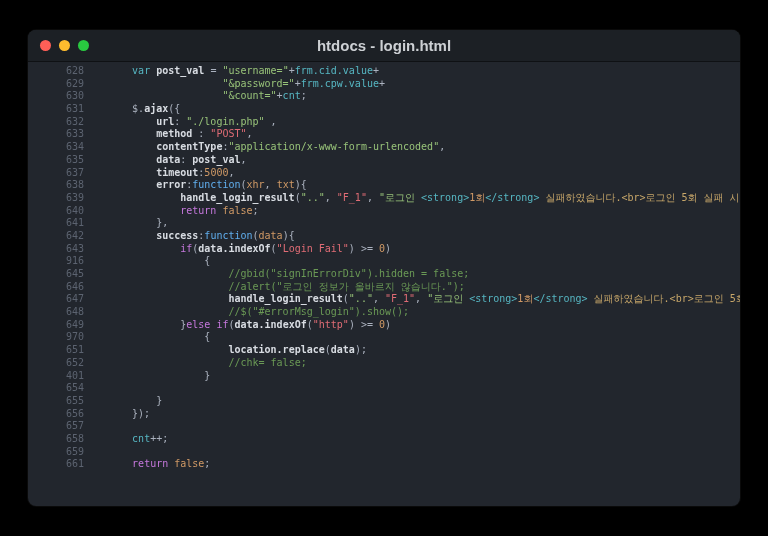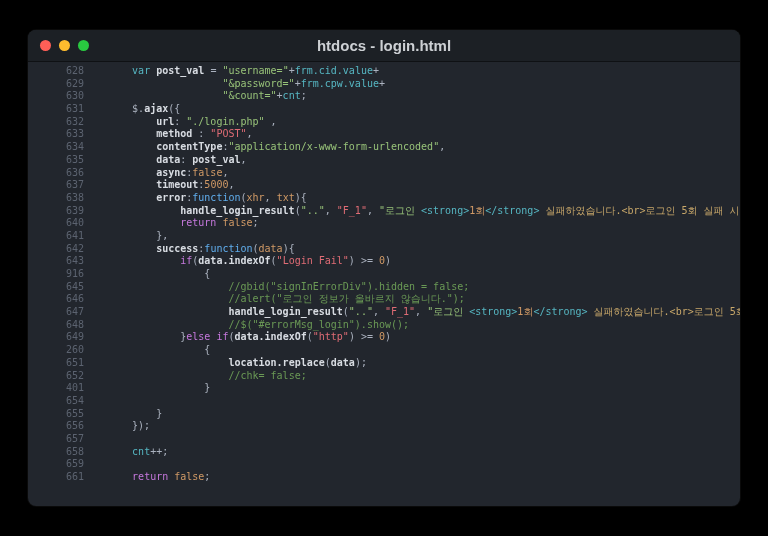--- a/index.html
+++ b/index.html
@@ -67,35 +67,34 @@
   </div>
   <div class="code-area">
       <div class="code-line"><span class="line-number">628</span><span class="line-code"><span class="tk-d">    </span><span class="tk-t">var </span><span class="tk-w">post_val</span><span class="tk-d"> = </span><span class="tk-s">"username="</span><span class="tk-d">+</span><span class="tk-t">frm.cid.value</span><span class="tk-d">+</span></span></div>
       <div class="code-line"><span class="line-number">629</span><span class="line-code"><span class="tk-d">                   </span><span class="tk-s">"&amp;password="</span><span class="tk-d">+</span><span class="tk-t">frm.cpw.value</span><span class="tk-d">+</span></span></div>
       <div class="code-line"><span class="line-number">630</span><span class="line-code"><span class="tk-d">                   </span><span class="tk-s">"&amp;count="</span><span class="tk-d">+</span><span class="tk-t">cnt</span><span class="tk-d">;</span></span></div>
       <div class="code-line"><span class="line-number">631</span><span class="line-code"><span class="tk-d">    $.</span><span class="tk-w">ajax</span><span class="tk-d">({</span></span></div>
       <div class="code-line"><span class="line-number">632</span><span class="line-code"><span class="tk-d">        </span><span class="tk-w">url</span><span class="tk-d">: </span><span class="tk-s">"./login.php"</span><span class="tk-d"> ,</span></span></div>
       <div class="code-line"><span class="line-number">633</span><span class="line-code"><span class="tk-d">        </span><span class="tk-w">method</span><span class="tk-d"> : </span><span class="tk-r">"POST"</span><span class="tk-d">,</span></span></div>
       <div class="code-line"><span class="line-number">634</span><span class="line-code"><span class="tk-d">        </span><span class="tk-w">contentType</span><span class="tk-d">:</span><span class="tk-s">"application/x-www-form-urlencoded"</span><span class="tk-d">,</span></span></div>
       <div class="code-line"><span class="line-number">635</span><span class="line-code"><span class="tk-d">        </span><span class="tk-w">data</span><span class="tk-d">: </span><span class="tk-w">post_val</span><span class="tk-d">,</span></span></div>
-      <div class="code-line"><span class="line-number">636</span><span class="line-code"><span class="tk-d">        </span><span class="tk-w">async</span><span class="tk-d">:</span><span class="tk-o">false</span><span class="tk-d">,</span></span></div>
       <div class="code-line"><span class="line-number">637</span><span class="line-code"><span class="tk-d">        </span><span class="tk-w">timeout</span><span class="tk-d">:</span><span class="tk-o">5000</span><span class="tk-d">,</span></span></div>
       <div class="code-line"><span class="line-number">638</span><span class="line-code"><span class="tk-d">        </span><span class="tk-w">error</span><span class="tk-d">:</span><span class="tk-b">function</span><span class="tk-d">(</span><span class="tk-o">xhr</span><span class="tk-d">, </span><span class="tk-o">txt</span><span class="tk-d">){</span></span></div>
       <div class="code-line"><span class="line-number">639</span><span class="line-code"><span class="tk-d">            </span><span class="tk-w">handle_login_result</span><span class="tk-d">(</span><span class="tk-s">".."</span><span class="tk-d">, </span><span class="tk-r">"F_1"</span><span class="tk-d">, </span><span class="tk-s">"로그인 </span><span class="tk-t">&lt;strong&gt;</span><span class="tk-o">1회</span><span class="tk-t">&lt;/strong&gt;</span><span class="tk-y"> 실패하였습니다.&lt;br&gt;로그인 5회 실패 시 로그인이 차단됩니다."</span></span></div>
       <div class="code-line"><span class="line-number">640</span><span class="line-code"><span class="tk-d">            </span><span class="tk-p">return </span><span class="tk-o">false</span><span class="tk-d">;</span></span></div>
       <div class="code-line"><span class="line-number">641</span><span class="line-code"><span class="tk-d">        },</span></span></div>
       <div class="code-line"><span class="line-number">642</span><span class="line-code"><span class="tk-d">        </span><span class="tk-w">success</span><span class="tk-d">:</span><span class="tk-b">function</span><span class="tk-d">(</span><span class="tk-o">data</span><span class="tk-d">){</span></span></div>
       <div class="code-line"><span class="line-number">643</span><span class="line-code"><span class="tk-d">            </span><span class="tk-p">if</span><span class="tk-d">(</span><span class="tk-w">data.indexOf</span><span class="tk-d">(</span><span class="tk-r">"Login Fail"</span><span class="tk-d">) &gt;= </span><span class="tk-o">0</span><span class="tk-d">)</span></span></div>
       <div class="code-line"><span class="line-number">916</span><span class="line-code"><span class="tk-d">                {</span></span></div>
       <div class="code-line"><span class="line-number">645</span><span class="line-code"><span class="tk-d">                    </span><span class="tk-c">//gbid("signInErrorDiv").hidden = false;</span></span></div>
       <div class="code-line"><span class="line-number">646</span><span class="line-code"><span class="tk-d">                    </span><span class="tk-c">//alert("로그인 정보가 올바르지 않습니다.");</span></span></div>
       <div class="code-line"><span class="line-number">647</span><span class="line-code"><span class="tk-d">                    </span><span class="tk-w">handle_login_result</span><span class="tk-d">(</span><span class="tk-s">".."</span><span class="tk-d">, </span><span class="tk-r">"F_1"</span><span class="tk-d">, </span><span class="tk-s">"로그인 </span><span class="tk-t">&lt;strong&gt;</span><span class="tk-o">1회</span><span class="tk-t">&lt;/strong&gt;</span><span class="tk-y"> 실패하였습니다.&lt;br&gt;로그인 5회 실패 시 로그인이 차단됩니다."</span></span></div>
       <div class="code-line"><span class="line-number">648</span><span class="line-code"><span class="tk-d">                    </span><span class="tk-c">//$("#errorMsg_login").show();</span></span></div>
       <div class="code-line"><span class="line-number">649</span><span class="line-code"><span class="tk-d">            }</span><span class="tk-p">else if</span><span class="tk-d">(</span><span class="tk-w">data.indexOf</span><span class="tk-d">(</span><span class="tk-r">"http"</span><span class="tk-d">) &gt;= </span><span class="tk-o">0</span><span class="tk-d">)</span></span></div>
-      <div class="code-line"><span class="line-number">260</span><span class="line-code"><span class="tk-d">                {</span></span></div>
+      <div class="code-line"><span class="line-number">970</span><span class="line-code"><span class="tk-d">                {</span></span></div>
       <div class="code-line"><span class="line-number">651</span><span class="line-code"><span class="tk-d">                    </span><span class="tk-w">location.replace</span><span class="tk-d">(</span><span class="tk-w">data</span><span class="tk-d">);</span></span></div>
       <div class="code-line"><span class="line-number">652</span><span class="line-code"><span class="tk-d">                    </span><span class="tk-c">//chk= false;</span></span></div>
       <div class="code-line"><span class="line-number">401</span><span class="line-code"><span class="tk-d">                }</span></span></div>
       <div class="code-line"><span class="line-number">654</span><span class="line-code"></span></div>
       <div class="code-line"><span class="line-number">655</span><span class="line-code"><span class="tk-d">        }</span></span></div>
       <div class="code-line"><span class="line-number">656</span><span class="line-code"><span class="tk-d">    });</span></span></div>
       <div class="code-line"><span class="line-number">657</span><span class="line-code"></span></div>
       <div class="code-line"><span class="line-number">658</span><span class="line-code"><span class="tk-d">    </span><span class="tk-t">cnt</span><span class="tk-d">++;</span></span></div>
       <div class="code-line"><span class="line-number">659</span><span class="line-code"></span></div>
       <div class="code-line"><span class="line-number">661</span><span class="line-code"><span class="tk-d">    </span><span class="tk-p">return </span><span class="tk-o">false</span><span class="tk-d">;</span></span></div>

